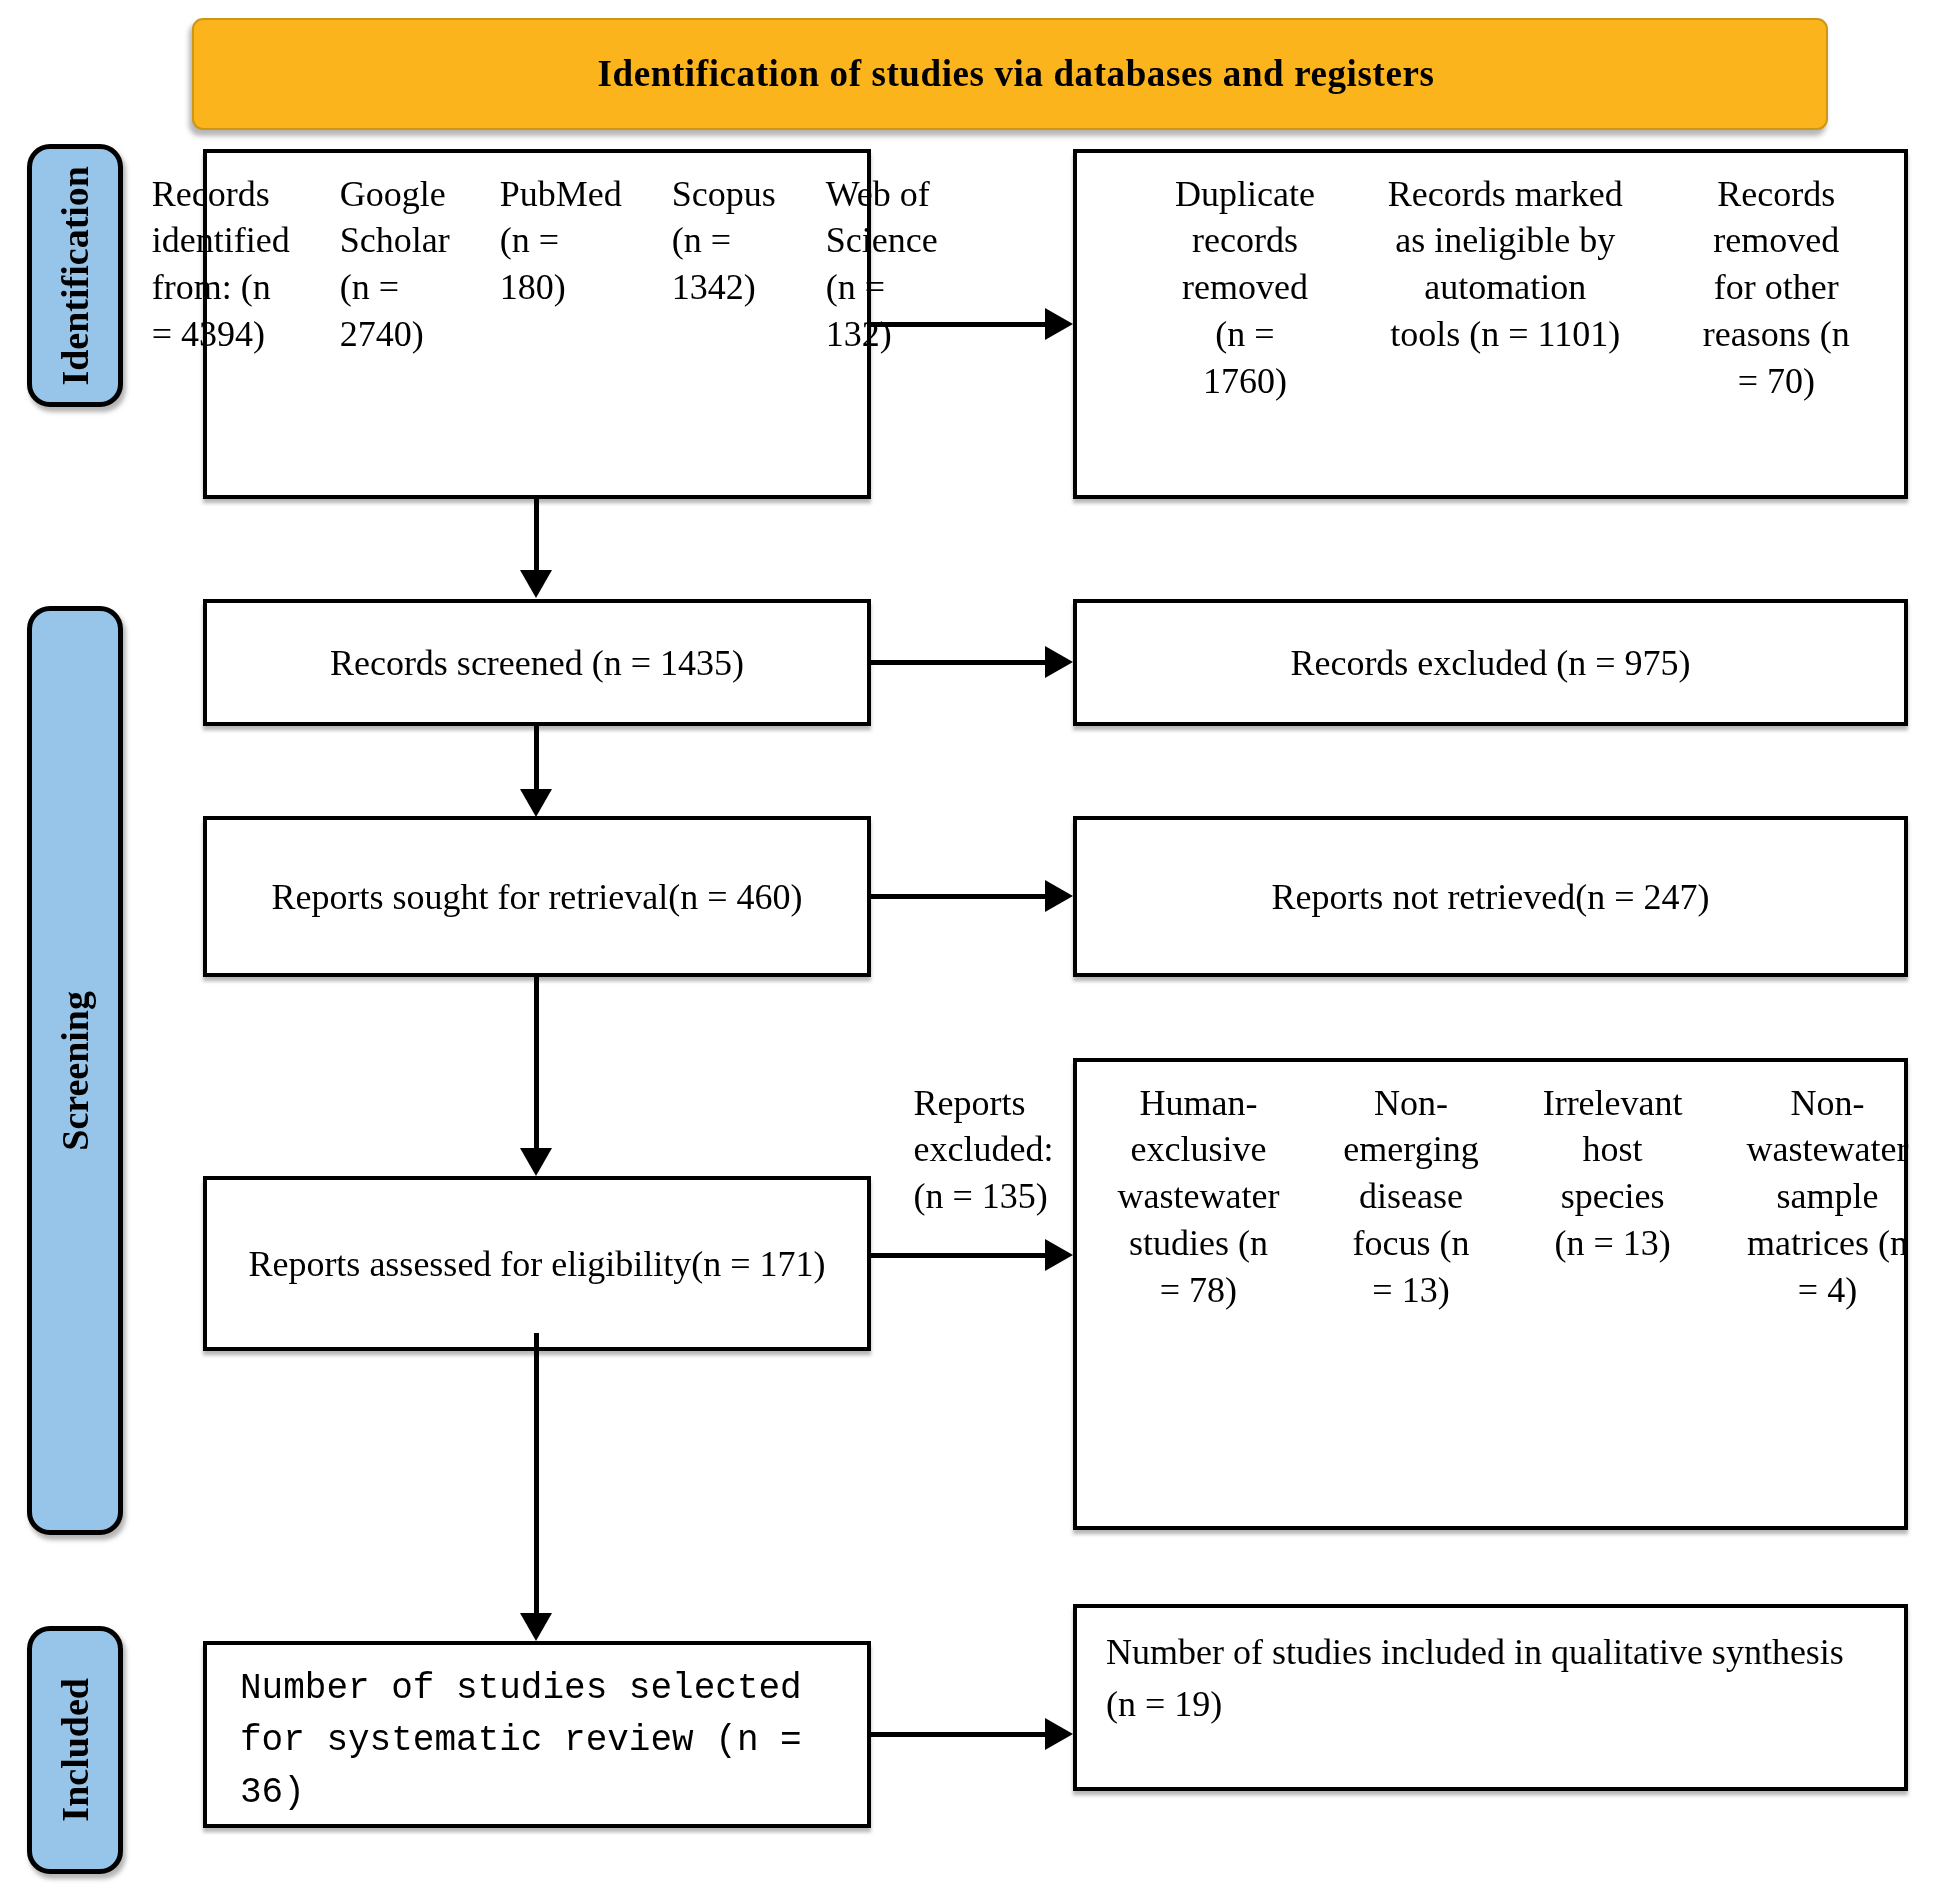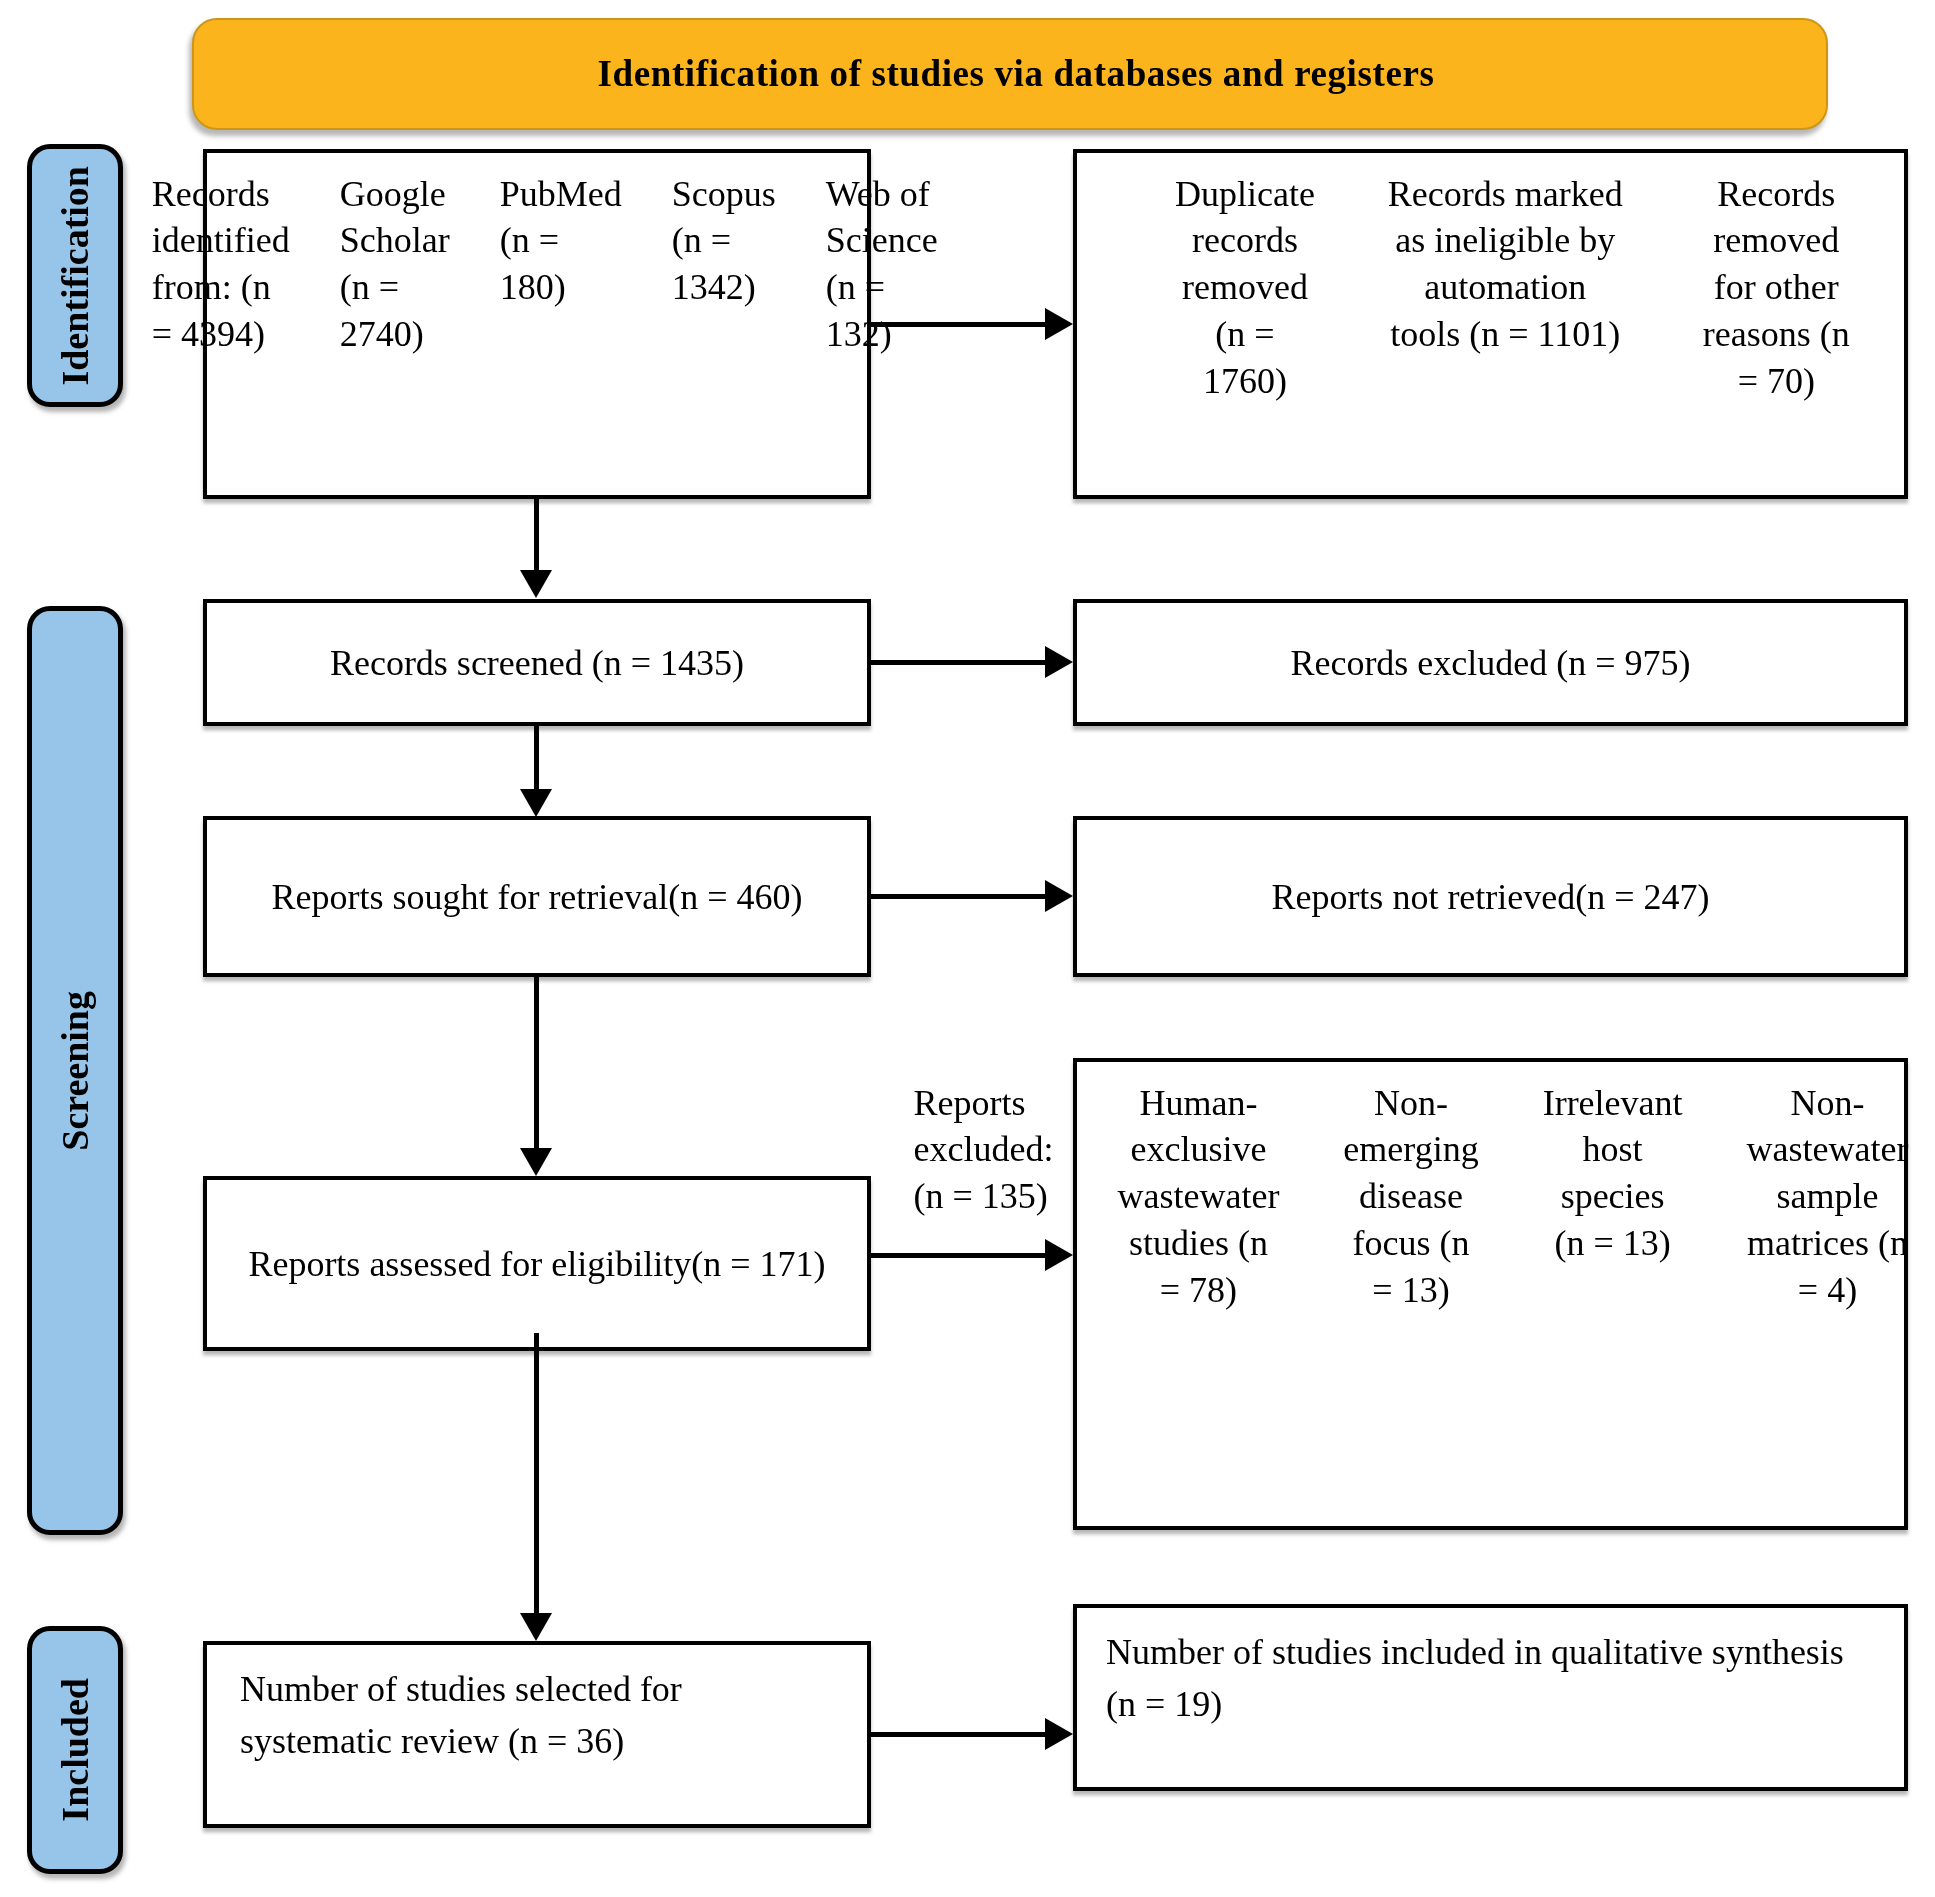--- a/index.html
+++ b/index.html
@@ -17,21 +17,21 @@
     color:#000;
     overflow:hidden;
   }
   
   .banner{
     position:absolute;
     left:192px; top:17.5px;
     width:1636px; height:112px;
     background:var(--banner-fill);
     border:2.9px solid var(--banner-border);
-    border-radius:25px;
+    border-radius:11px;
     box-shadow:-2.3px 5.8px 5.2px rgba(95,95,95,0.45);
     display:flex;align-items:center;justify-content:center;
     box-sizing:border-box;
     padding-left:12px;
   }
   .banner-title{
     font-size:37px;
     font-weight:bold;
     letter-spacing:0.6px;
   }
@@ -77,21 +77,21 @@
   .fbox.listy .box-item{margin-left:64px;text-align:center;}
   #box-records-identified{top:149px;height:350px;padding:17.5px 17.5px 17.5px 33px;}
   #box-records-identified .box-item{margin-left:50px;}
   #box-records-removed{top:149px;height:350px;}
   #box-records-screened{top:599px;height:127px;}
   #box-records-excluded{top:599px;height:127px;}
   #box-reports-sought{top:816px;height:161px;}
   #box-reports-not-retrieved{top:816px;height:161px;}
   #box-reports-assessed{top:1176px;height:175px;}
   #box-reports-excluded{top:1058px;height:472px;}
-  #box-studies-selected{top:1641px;height:187px;padding:17.5px 35px 17.5px 33px;line-height:1.45;}
+  #box-studies-selected{top:1641px;height:187px;padding:17.5px 35px 17.5px 33px;line-height:1.45;font-family:Liberation Mono, monospace;}
   #box-studies-included{top:1604px;height:187px;padding:17.5px 32px 17.5px 29px;line-height:1.45;}
   
   .arrow-v{position:absolute;width:33px;}
   .arrow-v .shaft{position:absolute;left:14px;top:0;bottom:27px;width:4.7px;background:#000;}
   .arrow-v .head{position:absolute;left:0;bottom:0;width:0;height:0;
     border-left:16.3px solid transparent;border-right:16.3px solid transparent;border-top:28px solid #000;}
   .arrow-h{position:absolute;height:33px;left:870px;width:203px;}
   .arrow-h .shaft{position:absolute;top:14px;left:0;right:27px;height:4.7px;background:#000;}
   .arrow-h .head{position:absolute;right:0;top:0;width:0;height:0;
     border-top:16.3px solid transparent;border-bottom:16.3px solid transparent;border-left:28px solid #000;}

